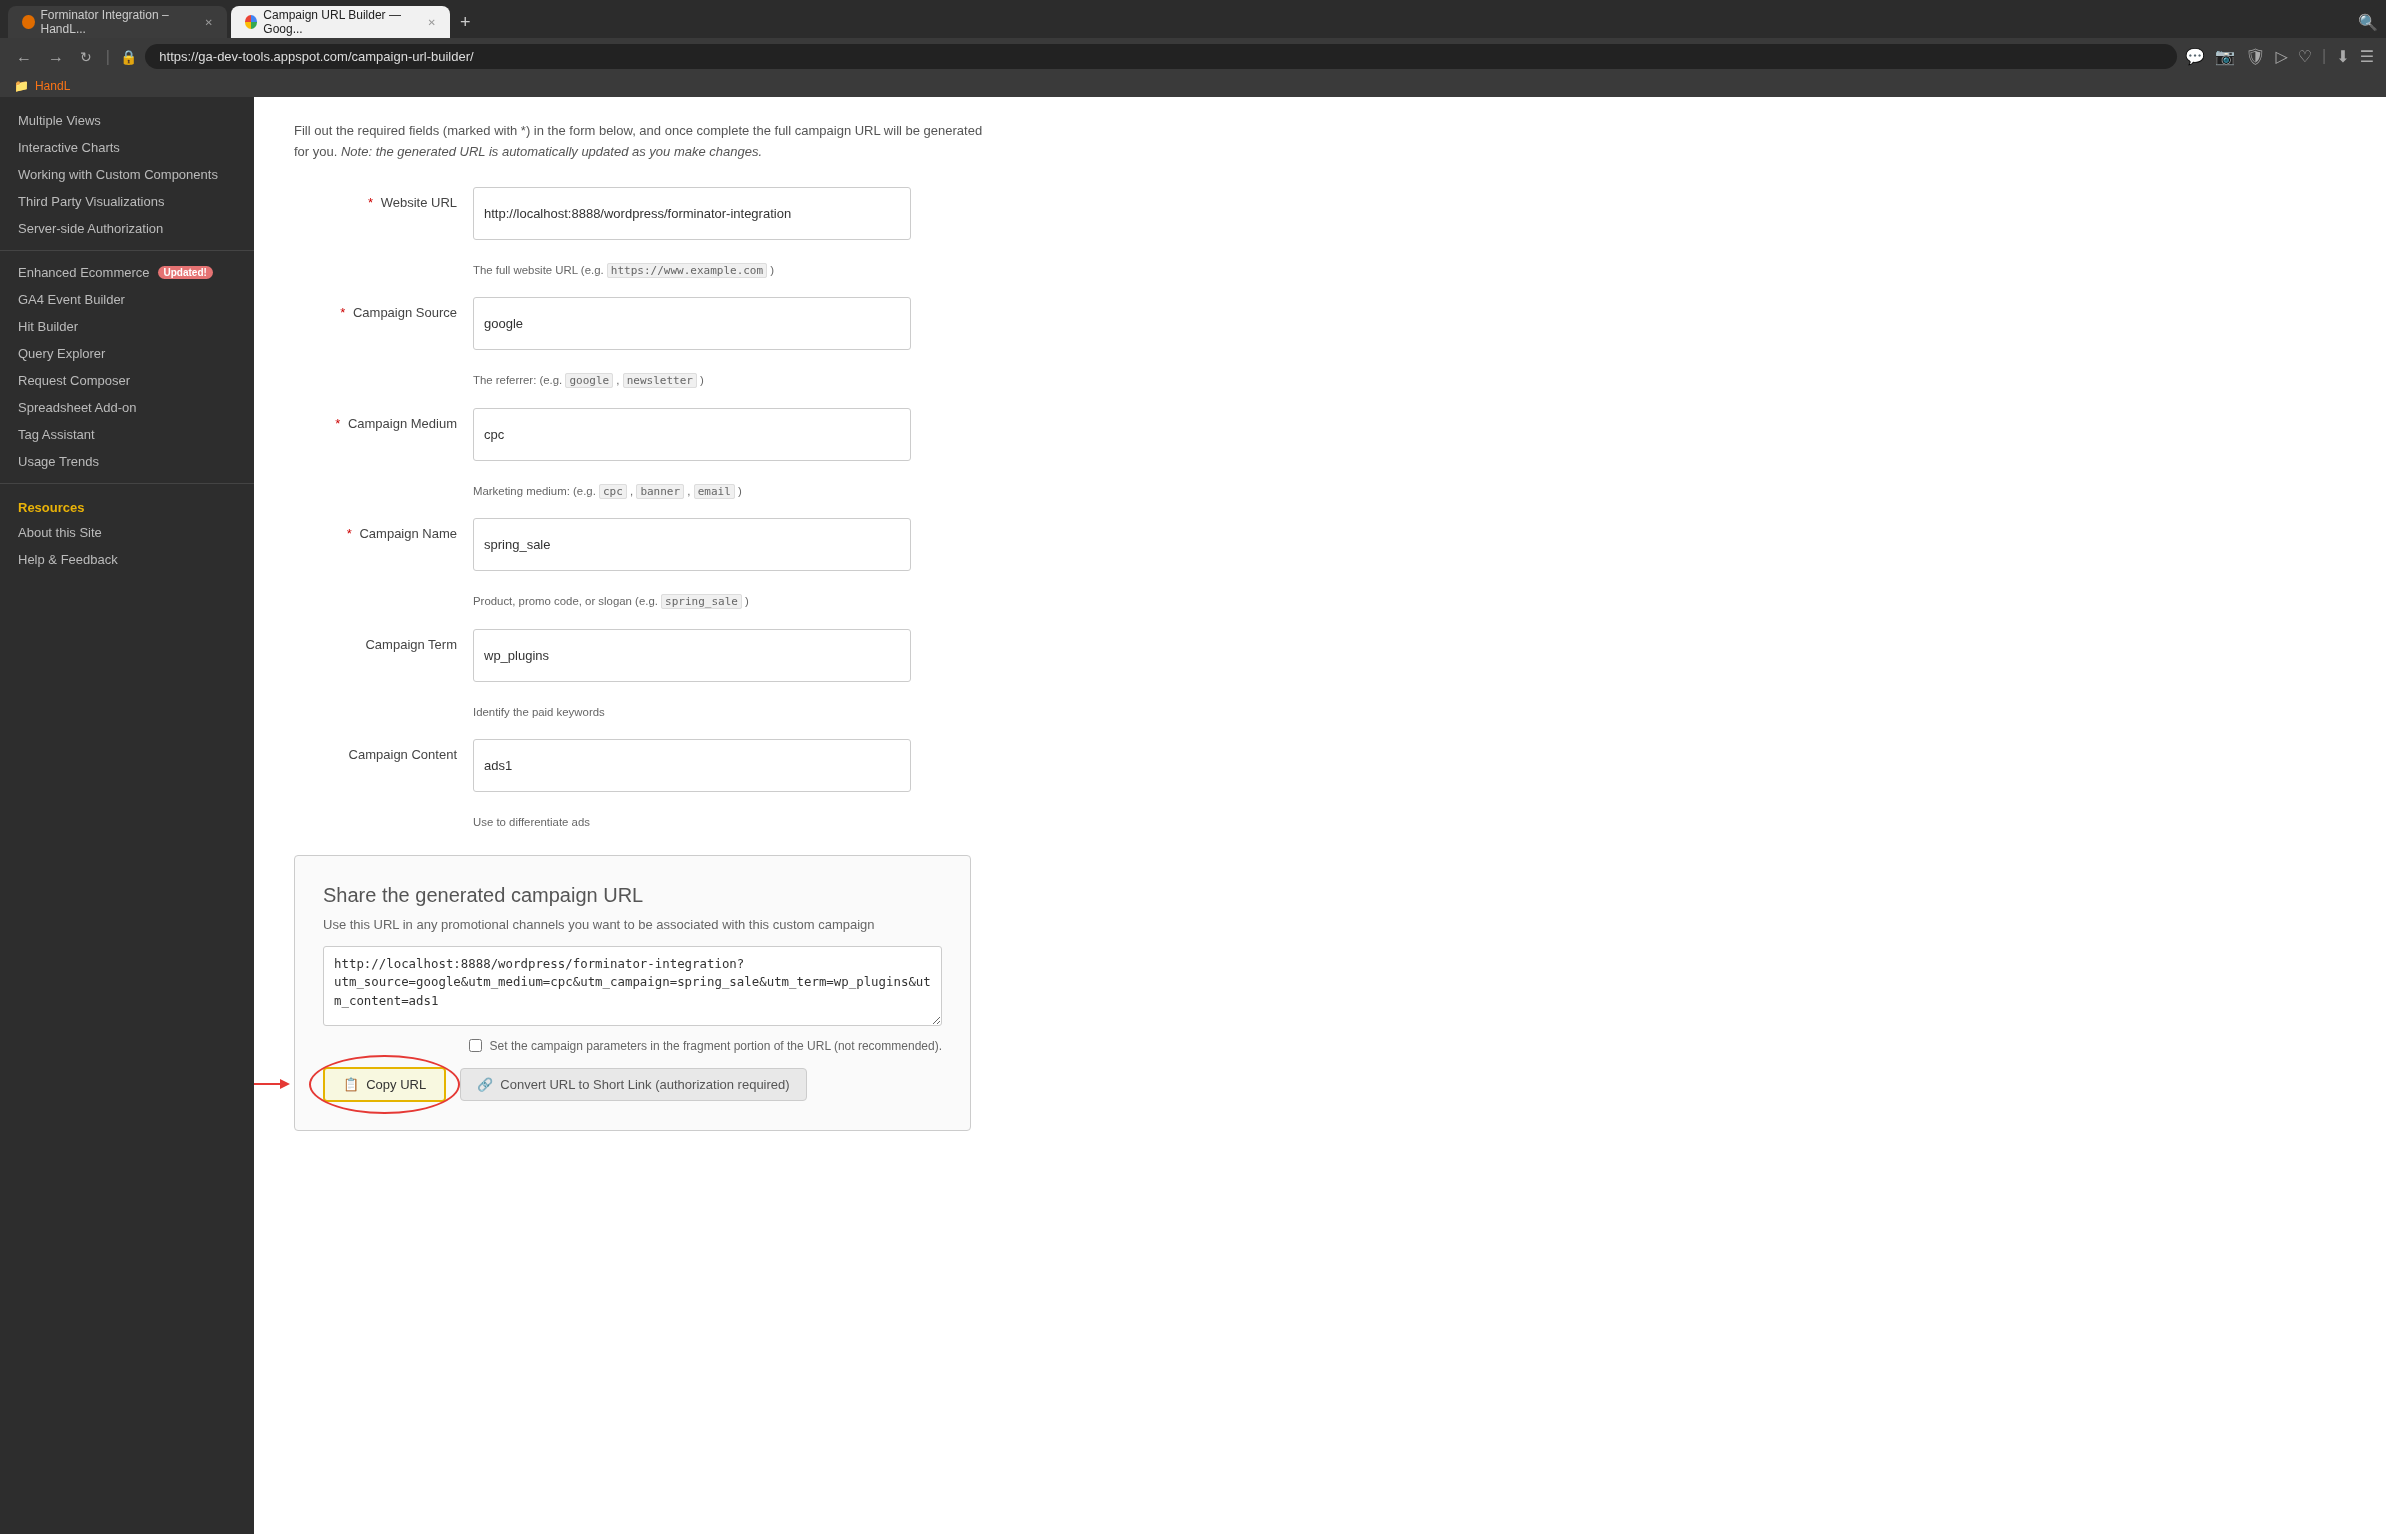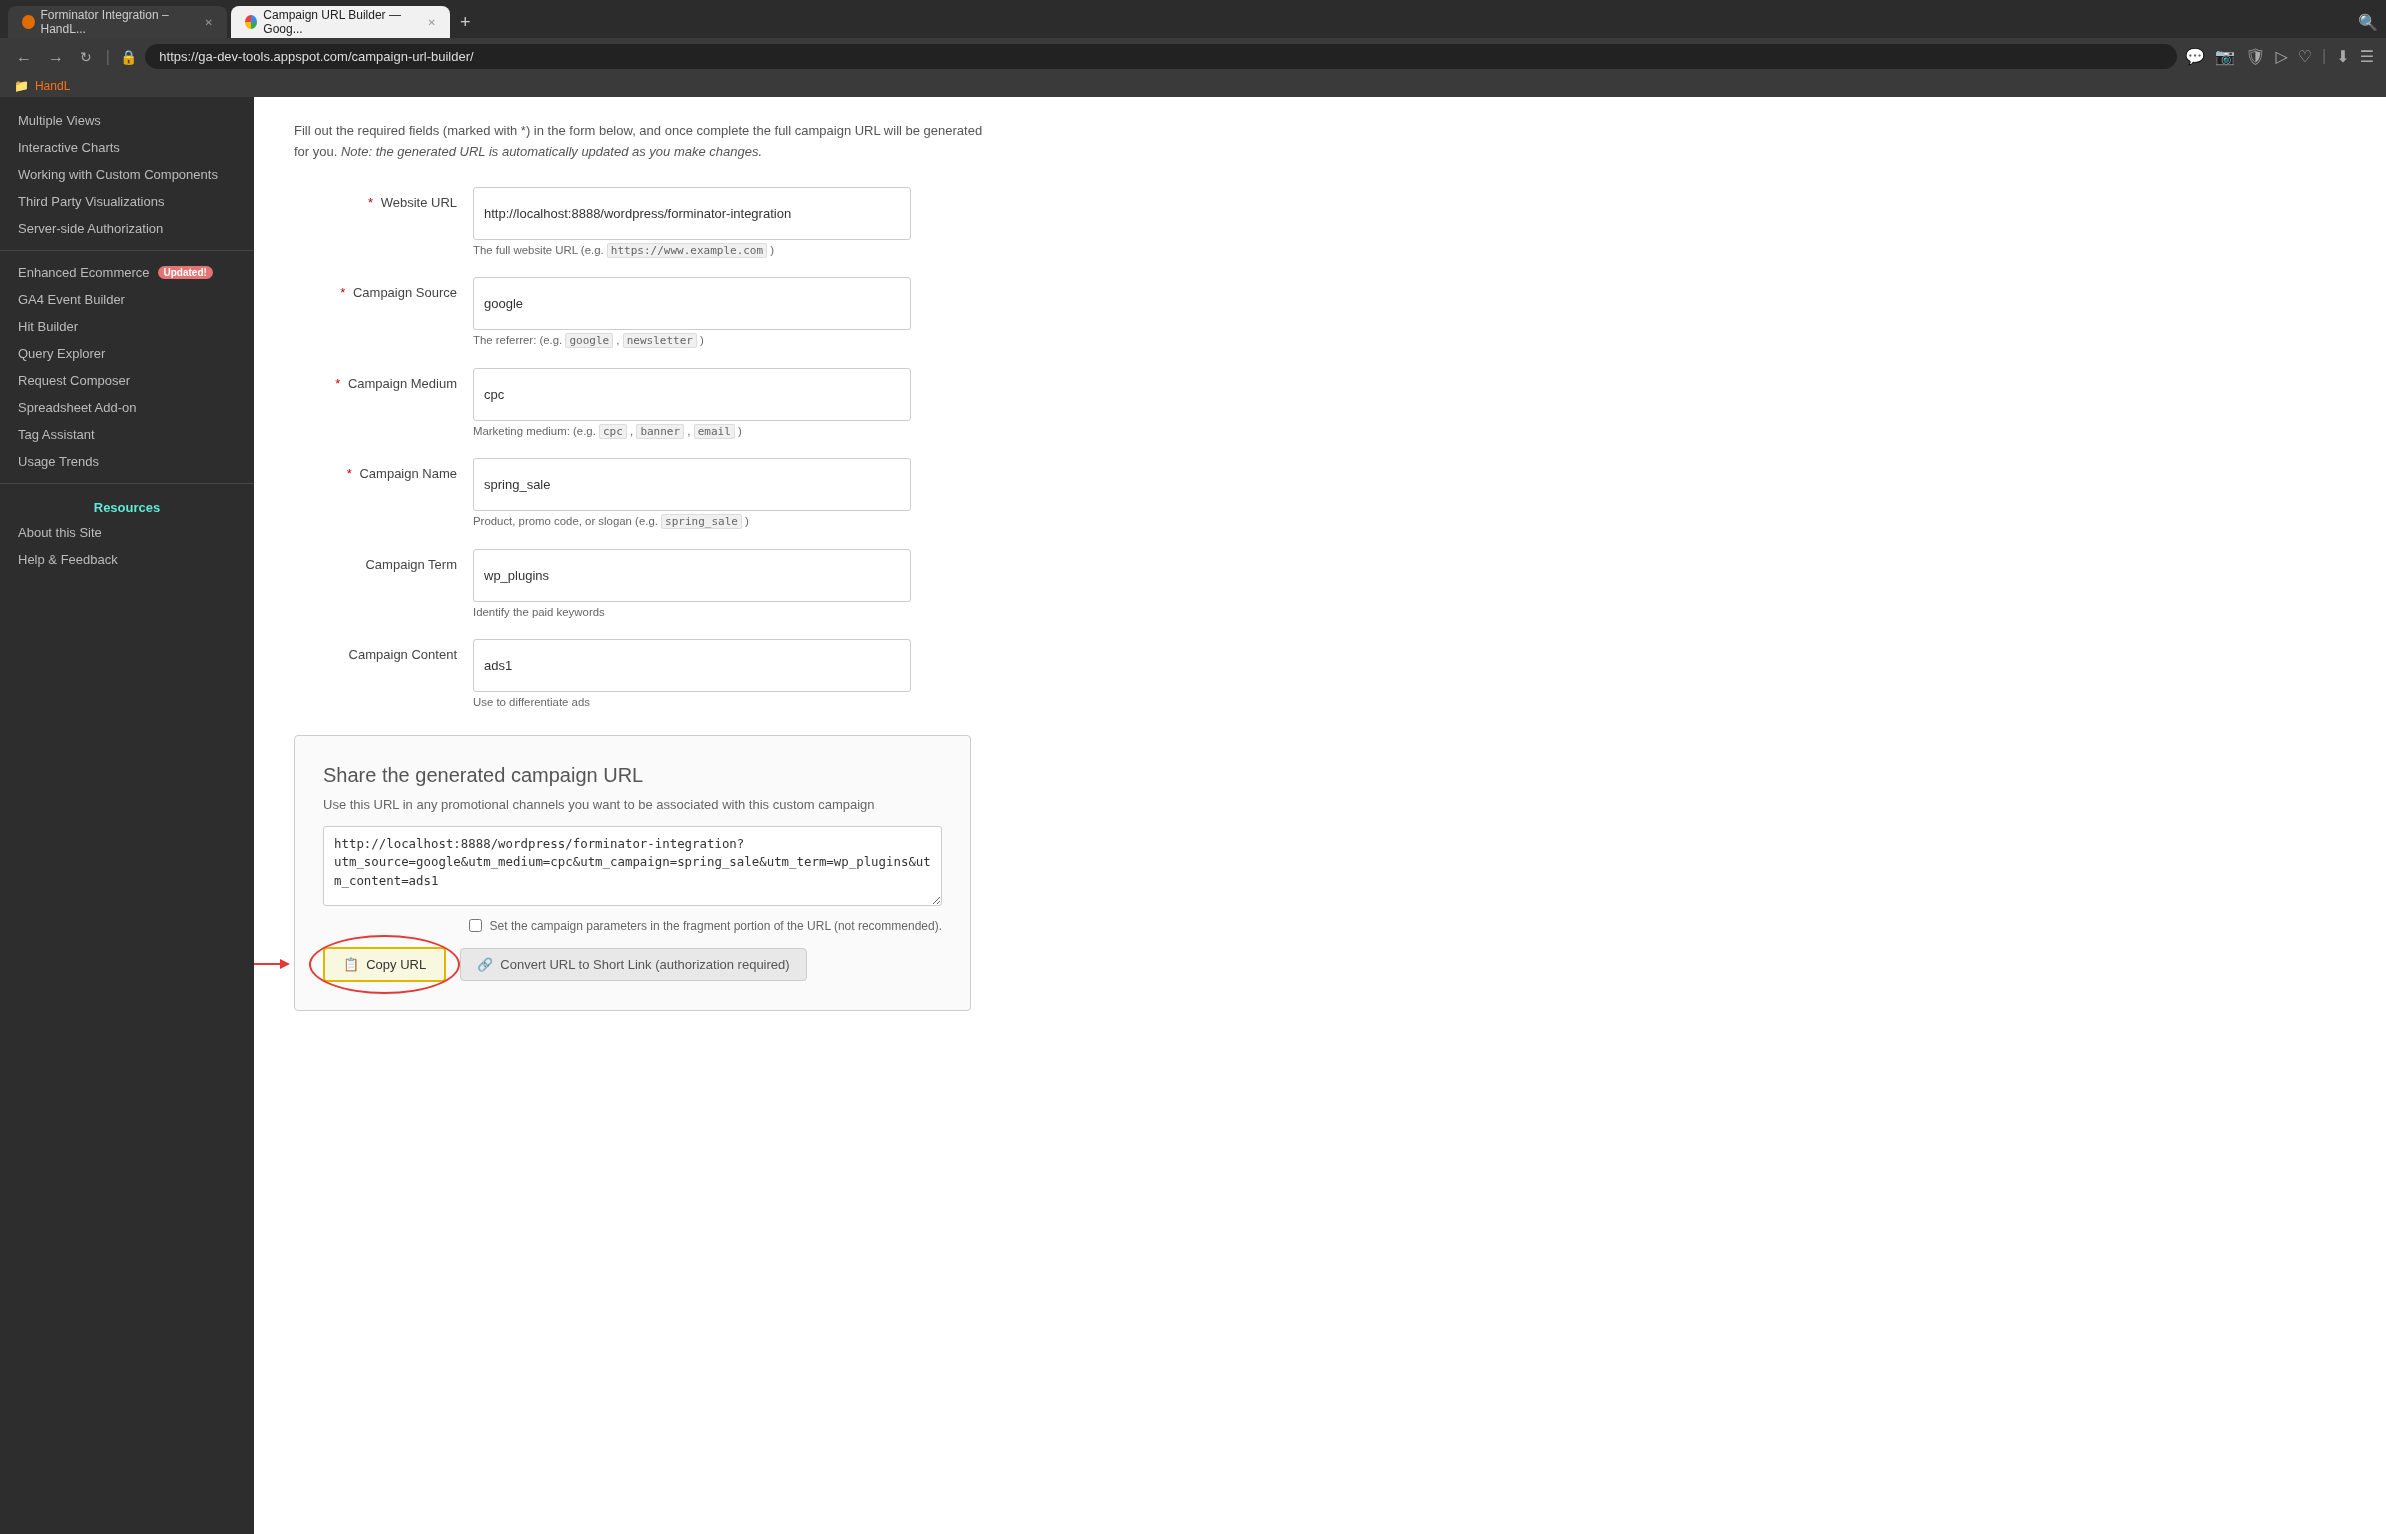--- a/index.html
+++ b/index.html
@@ -26,38 +26,38 @@
 
     .bookmarks-bar { background: #3a3a3a; padding: 4px 14px; display: flex; align-items: center; gap: 6px; }
     .bookmark-item { color: #f97316; font-size: 12px; display: flex; align-items: center; gap: 4px; cursor: pointer; }
 
     
     .app-body { display: flex; flex: 1; overflow: hidden; }
 
     
     .sidebar { width: 254px; background: #2d2d2d; color: #ccc; overflow-y: auto; flex-shrink: 0; padding: 10px 0; }
     .sidebar-section { margin-bottom: 6px; }
-    .sidebar-section-title { font-size: 13px; color: #5eead4; padding: 8px 18px 4px; font-weight: 600; text-align: center; }
+    .sidebar-section-title { font-size: 13px; color: #eab308; padding: 8px 18px 4px; font-weight: 600; }
     .sidebar-item { padding: 6px 18px; font-size: 13px; color: #bbb; cursor: pointer; display: flex; align-items: center; gap: 6px; }
     .badge-updated { background: #e57373; color: #fff; font-size: 10px; padding: 1px 6px; border-radius: 10px; font-weight: bold; }
     .sidebar-divider { border: none; border-top: 1px solid #444; margin: 8px 0; }
 
     
     .main-content { flex: 1; overflow-y: auto; background: #f1f1f1; padding: 0; }
     .content-area { background: #fff; margin: 0; padding: 24px 40px 40px 40px; min-height: 100%; }
 
     .intro-text { font-size: 13px; color: #555; margin-bottom: 24px; line-height: 1.6; max-width: 697px; }
     .intro-text em { font-style: italic; }
 
     .form-row { display: flex; align-items: flex-start; margin-bottom: 18px; }
     .form-label { width: 179px; text-align: right; padding-right: 16px; padding-top: 8px; font-size: 13px; color: #444; flex-shrink: 0; }
     .required-star { color: #c00; margin-right: 4px; }
     .form-control-wrap { flex: 1; max-width: 438px; }
     .form-input { width: 100%; border: 1px solid #ccc; border-radius: 3px; padding: 18px 10px; font-size: 13px; color: #333; background: #fff; }
-    .form-hint { font-size: 11.4px; color: #666; margin-top: 2px; line-height: 1.5; }
+    .form-hint { font-size: 11.4px; color: #666; margin-top: 22px; line-height: 1.5; }
     .form-hint code { background: #f0f0f0; border: 1px solid #ddd; padding: 0 3px; border-radius: 2px; font-family: monospace; font-size: 11px; }
 
     .share-box { border: 1px solid #ccc; border-radius: 4px; padding: 28px; margin-top: 24px; max-width: 677px; background: #fafafa; }
     .share-title { font-size: 20px; color: #555; margin-bottom: 10px; font-weight: 300; }
     .share-desc { font-size: 13px; color: #666; margin-bottom: 14px; }
     .generated-url-textarea { width: 100%; border: 1px solid #ccc; border-radius: 3px; padding: 8px 10px; font-size: 12.4px; color: #333; background: #fff; resize: vertical; min-height: 80px; font-family: monospace; line-height: 1.5; }
     .fragment-row { display: flex; align-items: center; gap: 8px; margin: 10px 0 14px; justify-content: flex-end; }
     .fragment-check { width: 13px; height: 13px; }
     .fragment-label { font-size: 12px; color: #666; }
 

